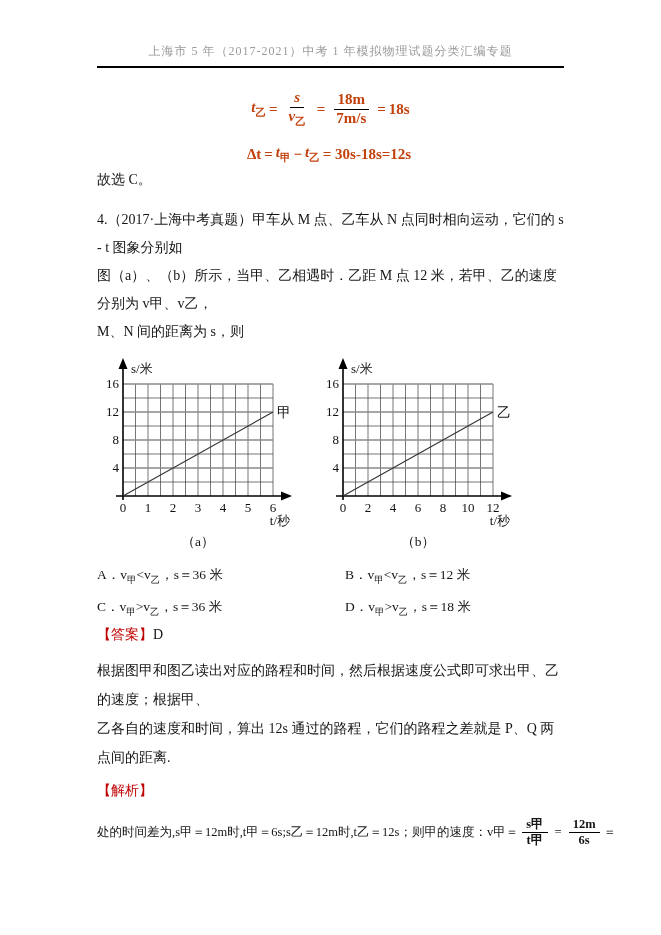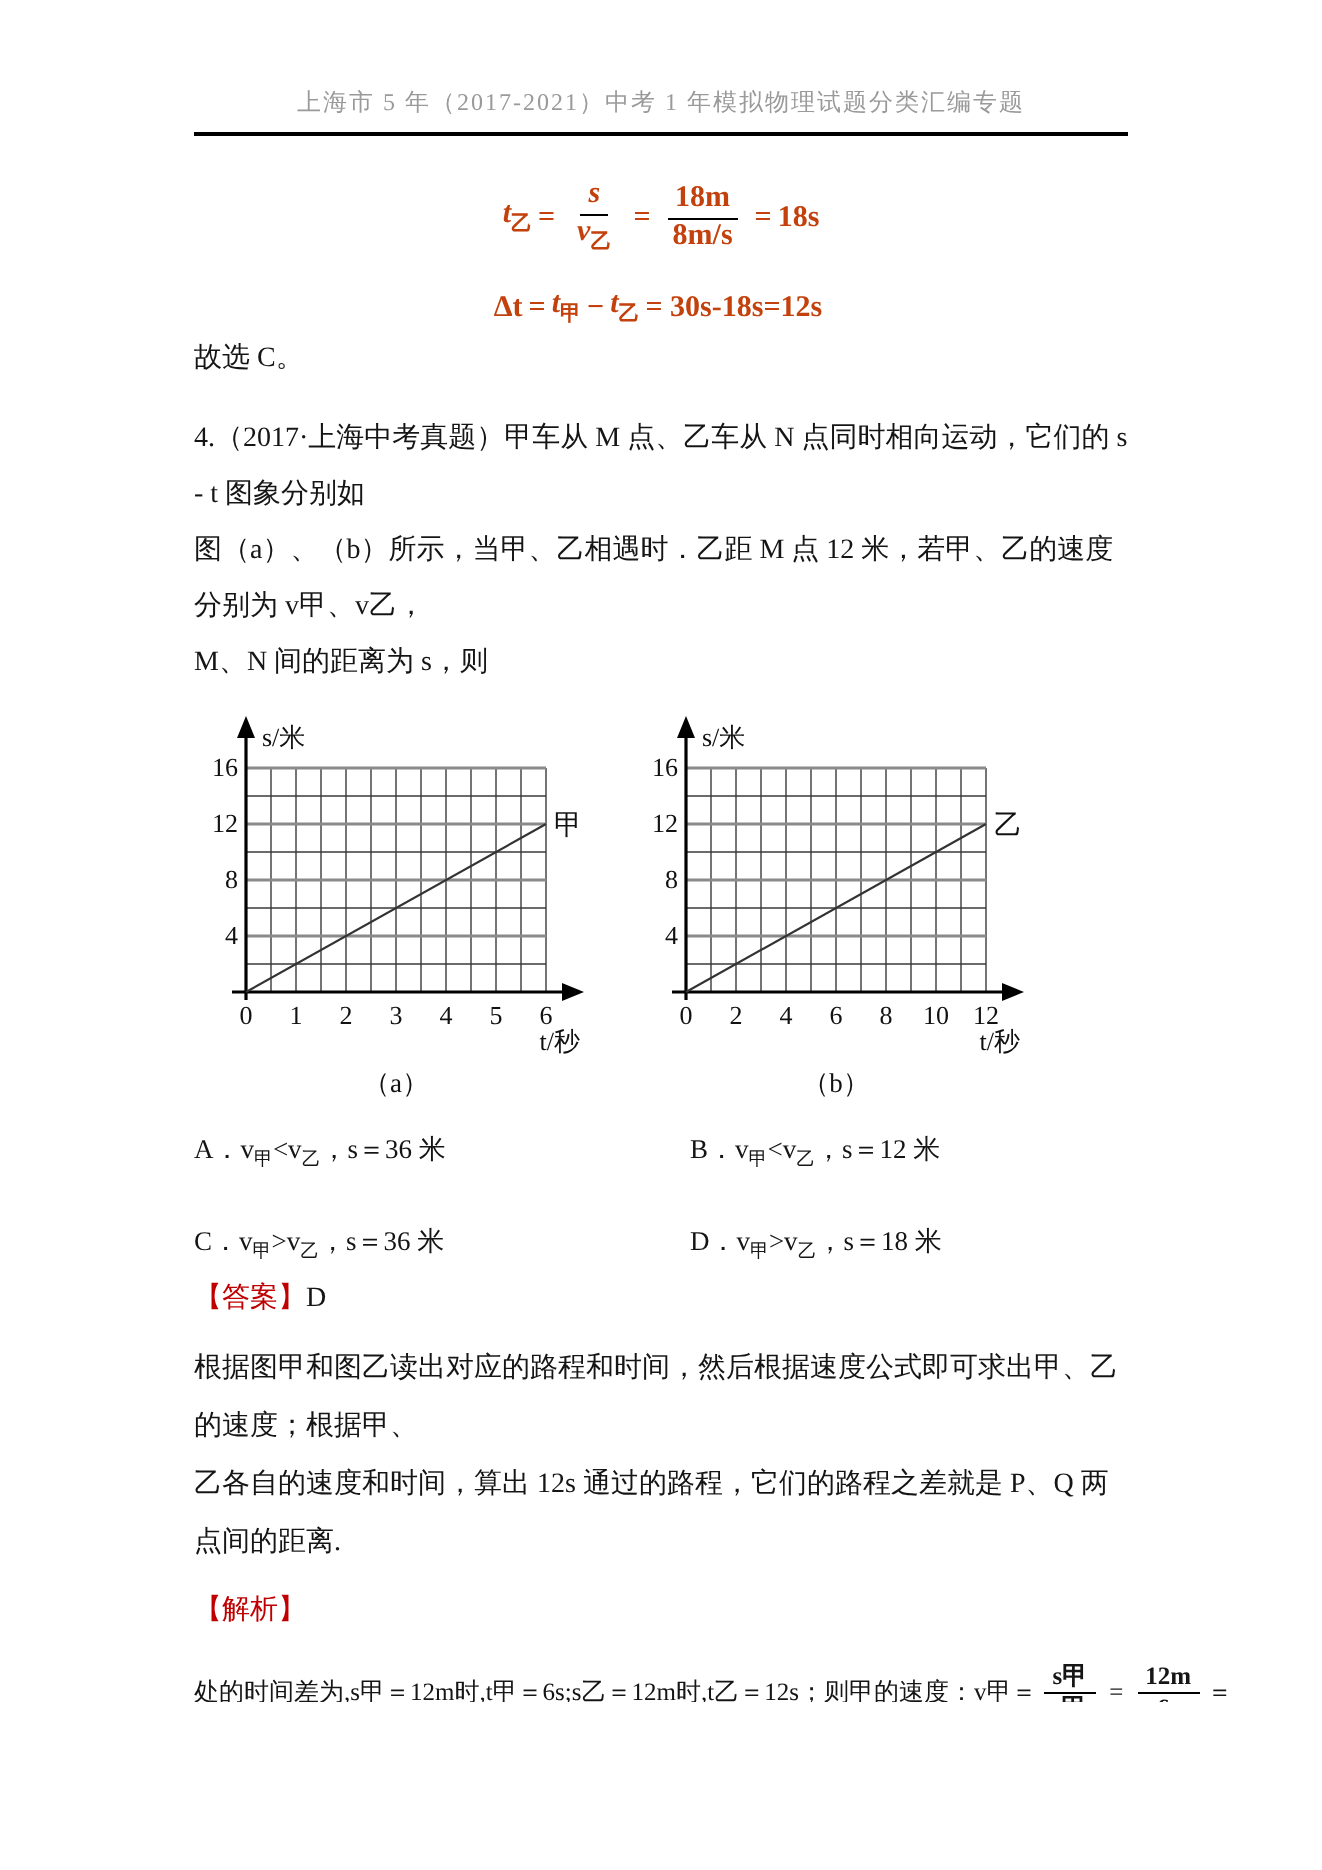--- a/index.html
+++ b/index.html
@@ -19,21 +19,21 @@
   .frac .den{padding:0 4px;line-height:1.18;}
   .feq{margin:0 3px;}
   sub{font-size:0.7em;}
   i{font-style:italic;}
   .para{font-size:14px;line-height:1.5;}
   .mt12{margin-top:12px;} .mt16{margin-top:16px;} .mt18{margin-top:3px;}
   .qline{font-size:14px;line-height:28px;}
   .charts-row{display:flex;margin-top:8px;margin-left:-8px;}
   .chart-box{width:206px;height:200px;margin-right:14px;}
   svg text{font-family:"Liberation Serif","DejaVu Serif",serif;fill:#111;}
-  .options{display:grid;grid-template-columns:248px 1fr;row-gap:25px;
+  .options{display:grid;grid-template-columns:248px 1fr;row-gap:11px;
            margin-top:12px;font-size:13.5px;}
   .red{color:#c00000;}
   .label-line{font-size:14px;}
   .ans{margin-top:8px;}
   .ana-label{margin-top:14px;}
   .ana-line{font-size:14px;line-height:29px;}
   .exp-label{margin-top:10px;}
   .sol-line{display:flex;align-items:center;white-space:nowrap;font-size:12.5px;}
   .sol-line .frac{font-weight:bold;font-size:12.5px;}
   .sol1{margin-top:10px;min-height:44px;}
@@ -52,21 +52,21 @@
     <div class="formula-center formula-t">
       <span><i>t</i><sub>乙</sub></span>
       <span class="feq">=</span>
       <span class="frac">
         <span class="num"><i>s</i></span>
         <span class="den"><i>v</i><sub>乙</sub></span>
       </span>
       <span class="feq">=</span>
       <span class="frac">
         <span class="num">18m</span>
-        <span class="den">8m/s</span>
+        <span class="den">7m/s</span>
       </span>
       <span class="feq">=</span>
       <span>18s</span>
     </div>
 
 
     <div class="formula-center formula-dt">
       <span>Δt</span>
       <span class="feq">=</span>
       <span><i>t</i><sub>甲</sub></span>

